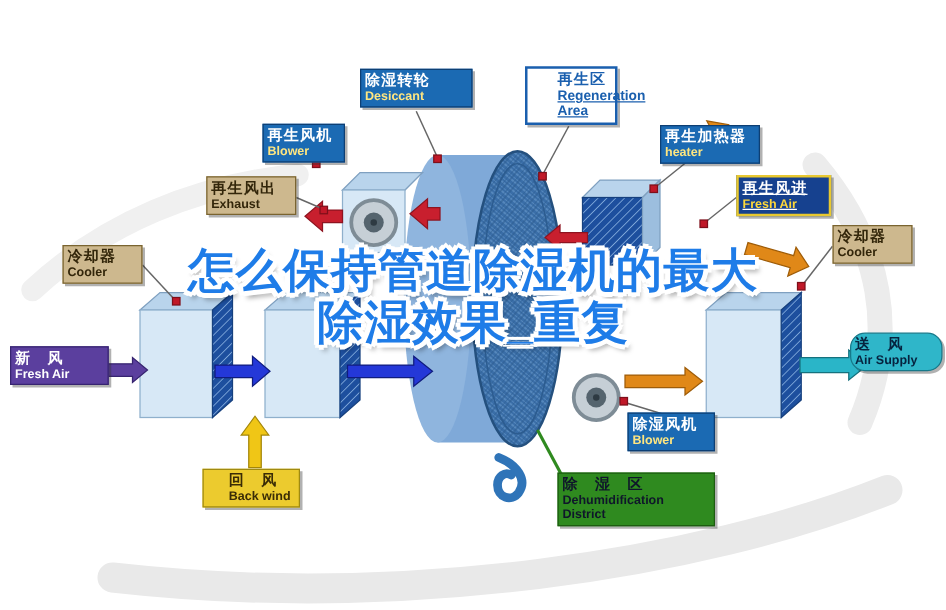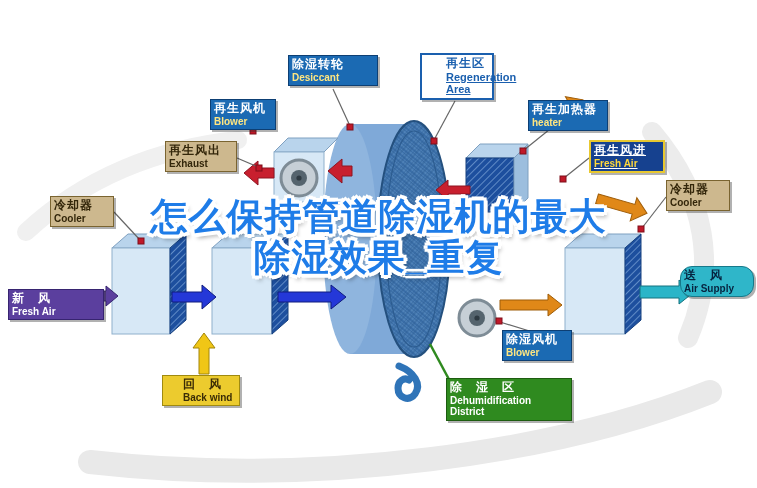--- a/index.html
+++ b/index.html
@@ -14,21 +14,21 @@
   .lbl .zh{font-size:12px;font-weight:bold;letter-spacing:1px;white-space:nowrap;}
   .lbl .en{font-size:10px;font-weight:bold;}
   .c-blue{background:#1b6ab3;border-color:#0d3f74;color:#fff;}
   .c-blue .en{color:#ffe680;}
   .c-navy{background:#16418f;border:2px solid #e8c830;color:#fff;}
   .c-navy .en{color:#ffd83a;}
   .c-tan{background:#cdb88e;border-color:#7a6430;color:#33260a;}
   .c-purple{background:#5b3f9e;border-color:#372470;color:#fff;}
   .c-cyan{background:#2fb6c9;border-color:#17798a;color:#06233f;border-radius:12px;}
   .c-yellow{background:#eccb2e;border-color:#a08a10;color:#3a2c06;}
-  .c-green{background:#2f8a1f;border-color:#1d5c10;color:#ffffff;}
+  .c-green{background:#2f8a1f;border-color:#1d5c10;color:#0f172a;}
   .c-outline{background:#ffffff;border:2px solid #1a5fae;color:#1a5fae;padding-left:24px;}
   .c-outline .en{color:#1a5fae;font-size:11px;text-decoration:underline;}
 
   
   .title{position:absolute;left:0;right:0;top:198px;z-index:6;text-align:center;
          font-weight:bold;font-size:37px;letter-spacing:1px;line-height:1.05;
          color:#1e7ce8;
          text-shadow:-3px -3px 0 #fff,3px -3px 0 #fff,-3px 3px 0 #fff,3px 3px 0 #fff,
                      -4px 0 0 #fff,4px 0 0 #fff,0 -4px 0 #fff,0 4px 0 #fff,
                      3px 5px 4px rgba(0,0,0,.35);}
@@ -198,21 +198,21 @@
   <div class="lbl c-tan" style="left:50px;top:196px;width:64px;">
     <div class="zh">冷却器</div>
     <div class="en">Cooler</div>
   </div>
 
   <div class="lbl c-tan" style="left:666px;top:180px;width:64px;">
     <div class="zh">冷却器</div>
     <div class="en">Cooler</div>
   </div>
 
-  <div class="lbl c-purple" style="left:8px;top:277px;width:96px;margin-top:12px;">
+  <div class="lbl c-purple" style="left:8px;top:277px;width:79px;">
     <div class="zh">新　风</div>
     <div class="en">Fresh Air</div>
   </div>
 
   <div class="lbl c-cyan" style="left:680px;top:266px;width:74px;">
     <div class="zh">送　风</div>
     <div class="en">Air Supply</div>
   </div>
 
   <div class="lbl c-yellow" style="left:162px;top:375px;width:78px;padding-left:20px;">

